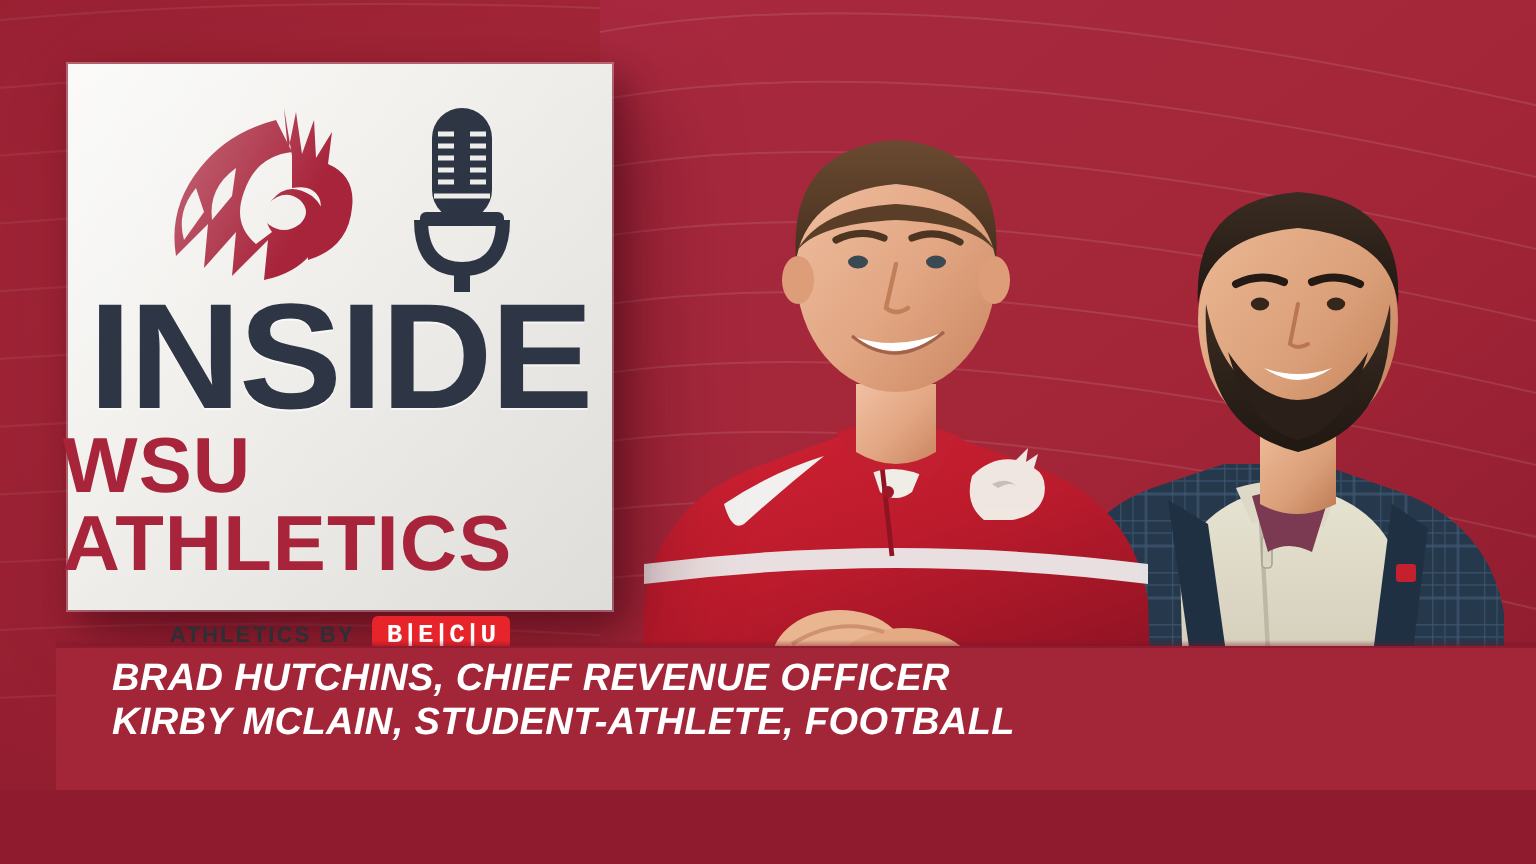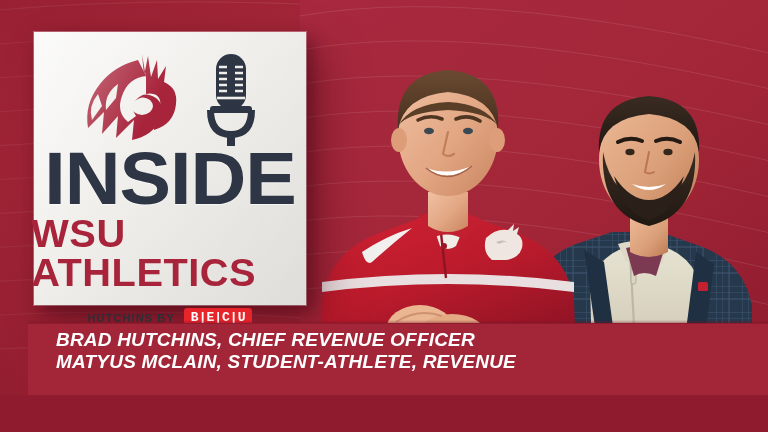--- a/index.html
+++ b/index.html
@@ -374,25 +374,25 @@
             <path d="M21,48 H49"></path>
           </g>
         </svg>
       </span>
     </div>
 
     <div class="word-inside">INSIDE</div>
     <div class="word-athletics">WSU ATHLETICS</div>
 
     <div class="presented-row">
-      <span class="presented-label">HUTCHINS BY</span>
+      <span class="presented-label">ATHLETICS BY</span>
       <span class="becu">
         <span class="becu-txt">B|E|C|U</span>
       </span>
     </div>
   </div>
 
   <div class="caption-band">
     <div class="caption-line">BRAD HUTCHINS, CHIEF REVENUE OFFICER</div>
-    <div class="caption-line">MATYUS MCLAIN, STUDENT-ATHLETE, REVENUE</div>
+    <div class="caption-line">KIRBY MCLAIN, STUDENT-ATHLETE, FOOTBALL</div>
   </div>
 
 </div>
 
 </body></html>

